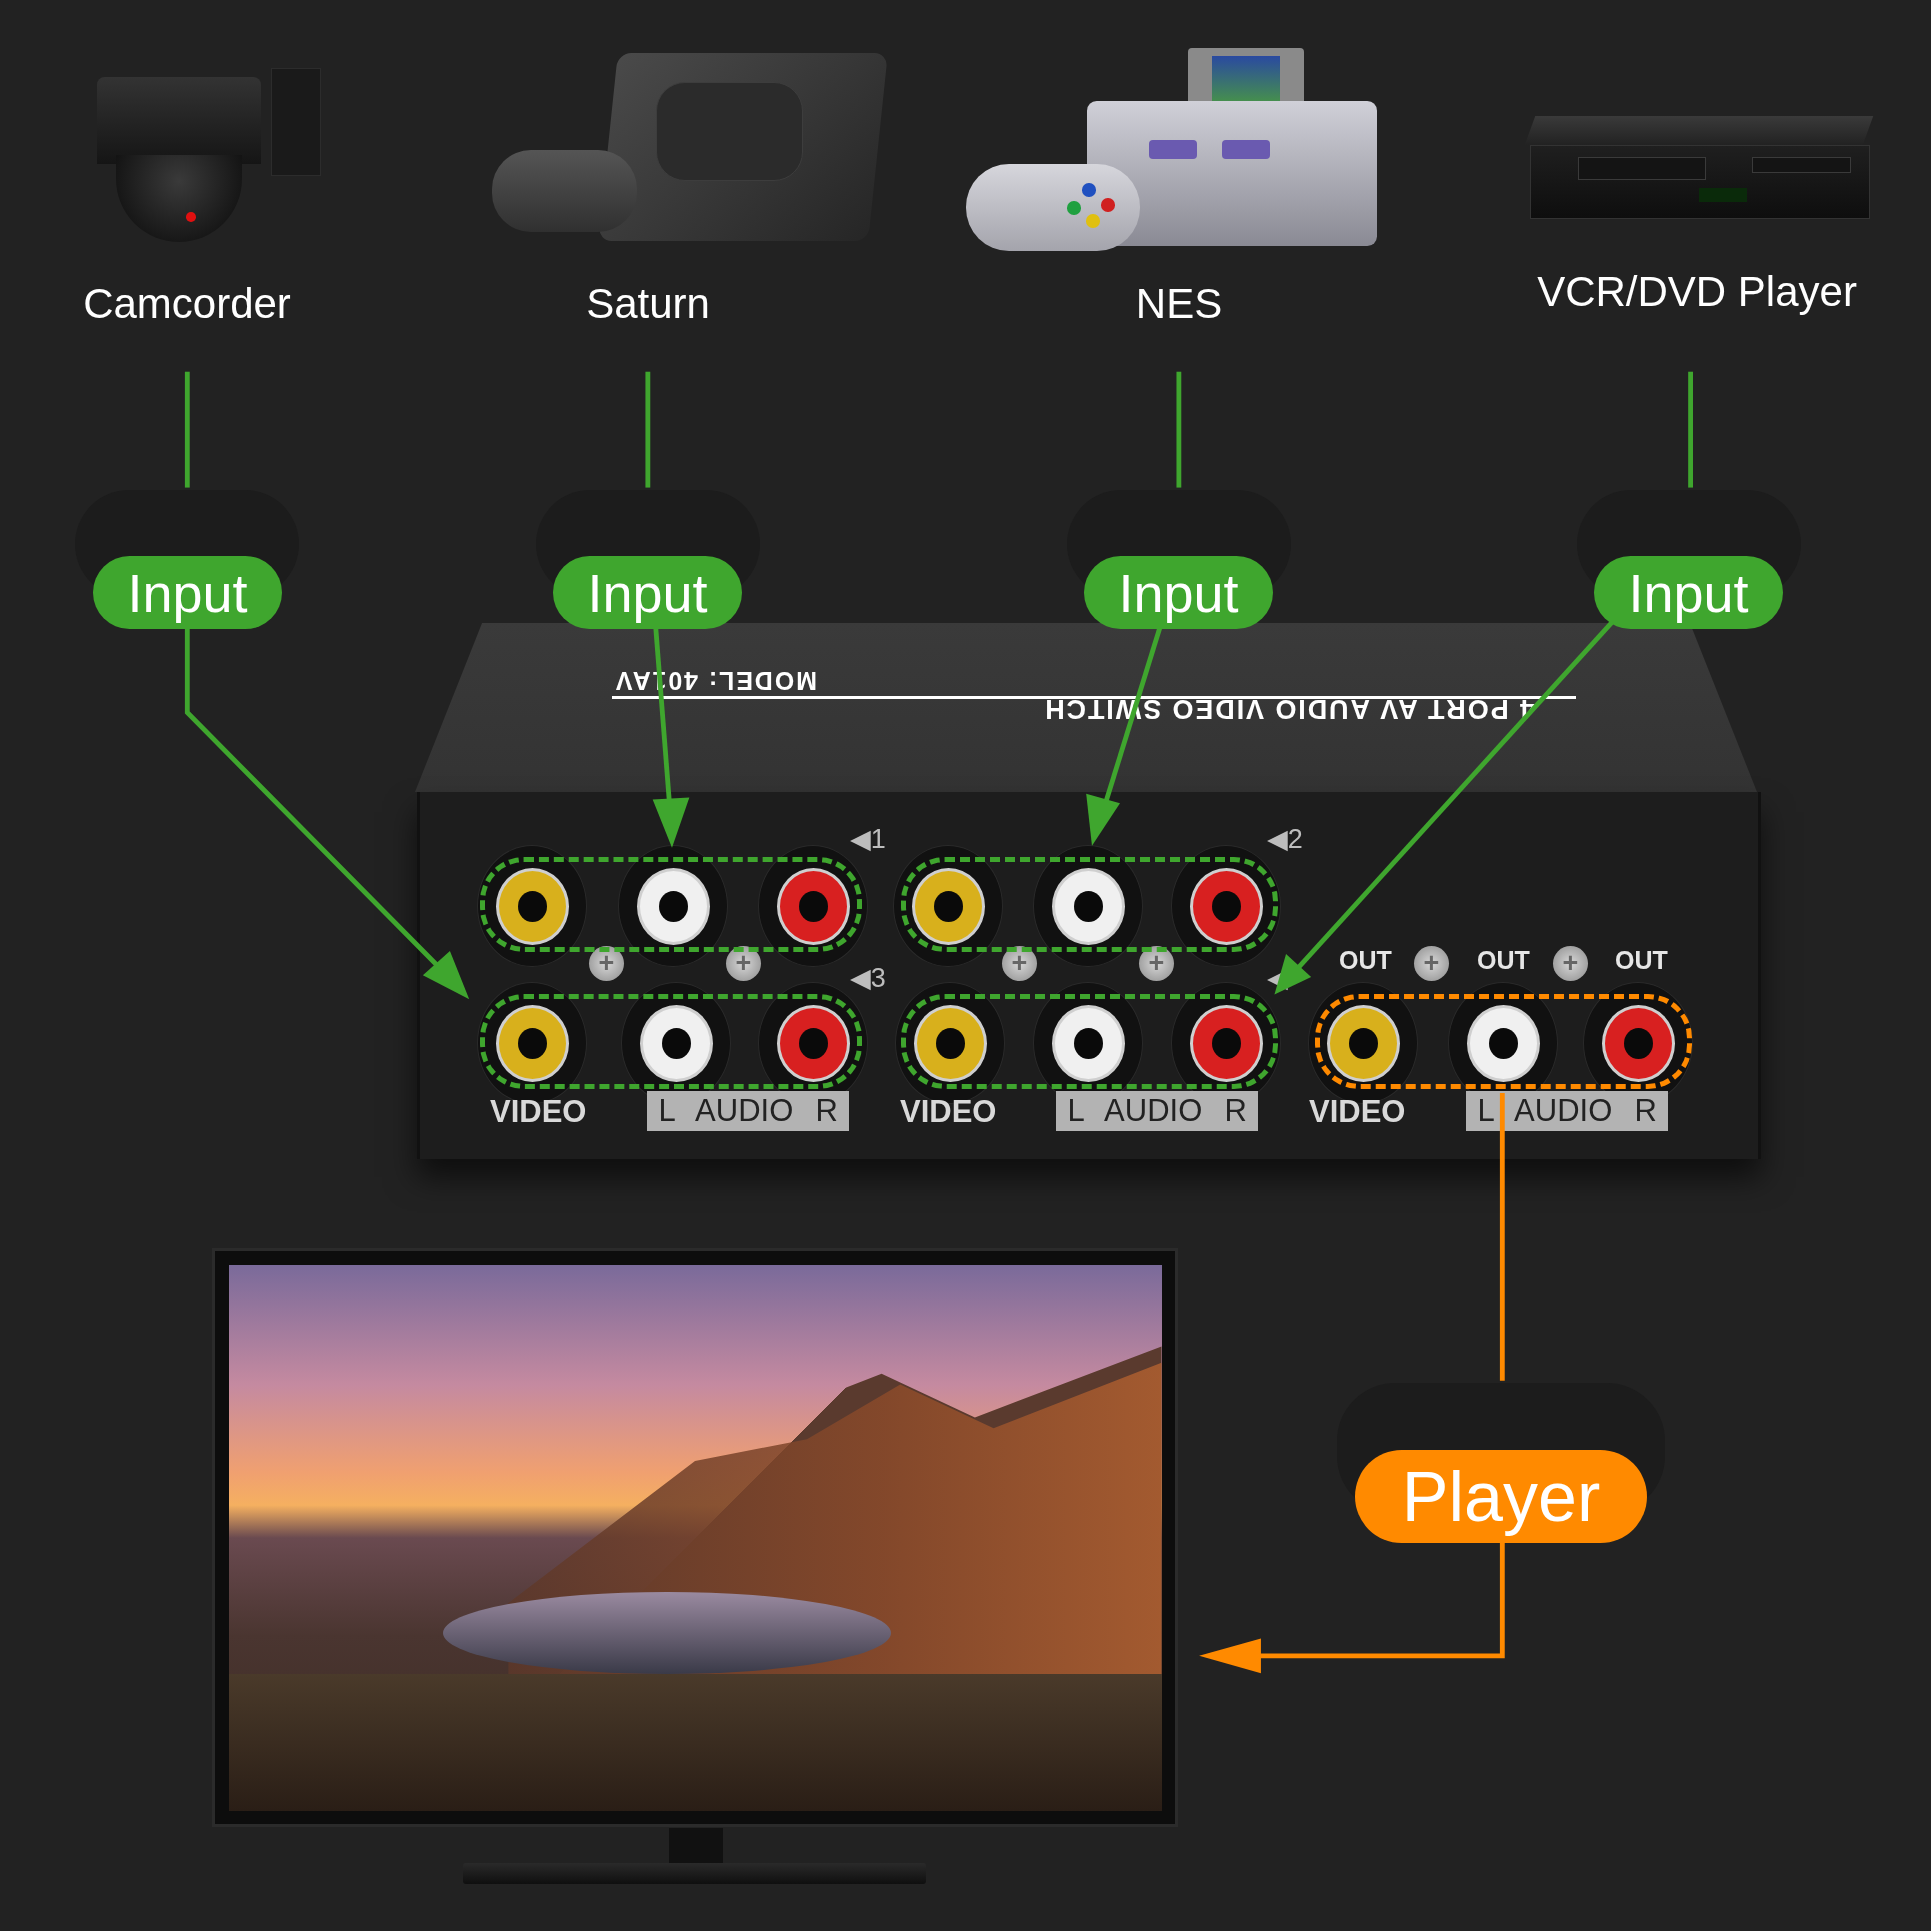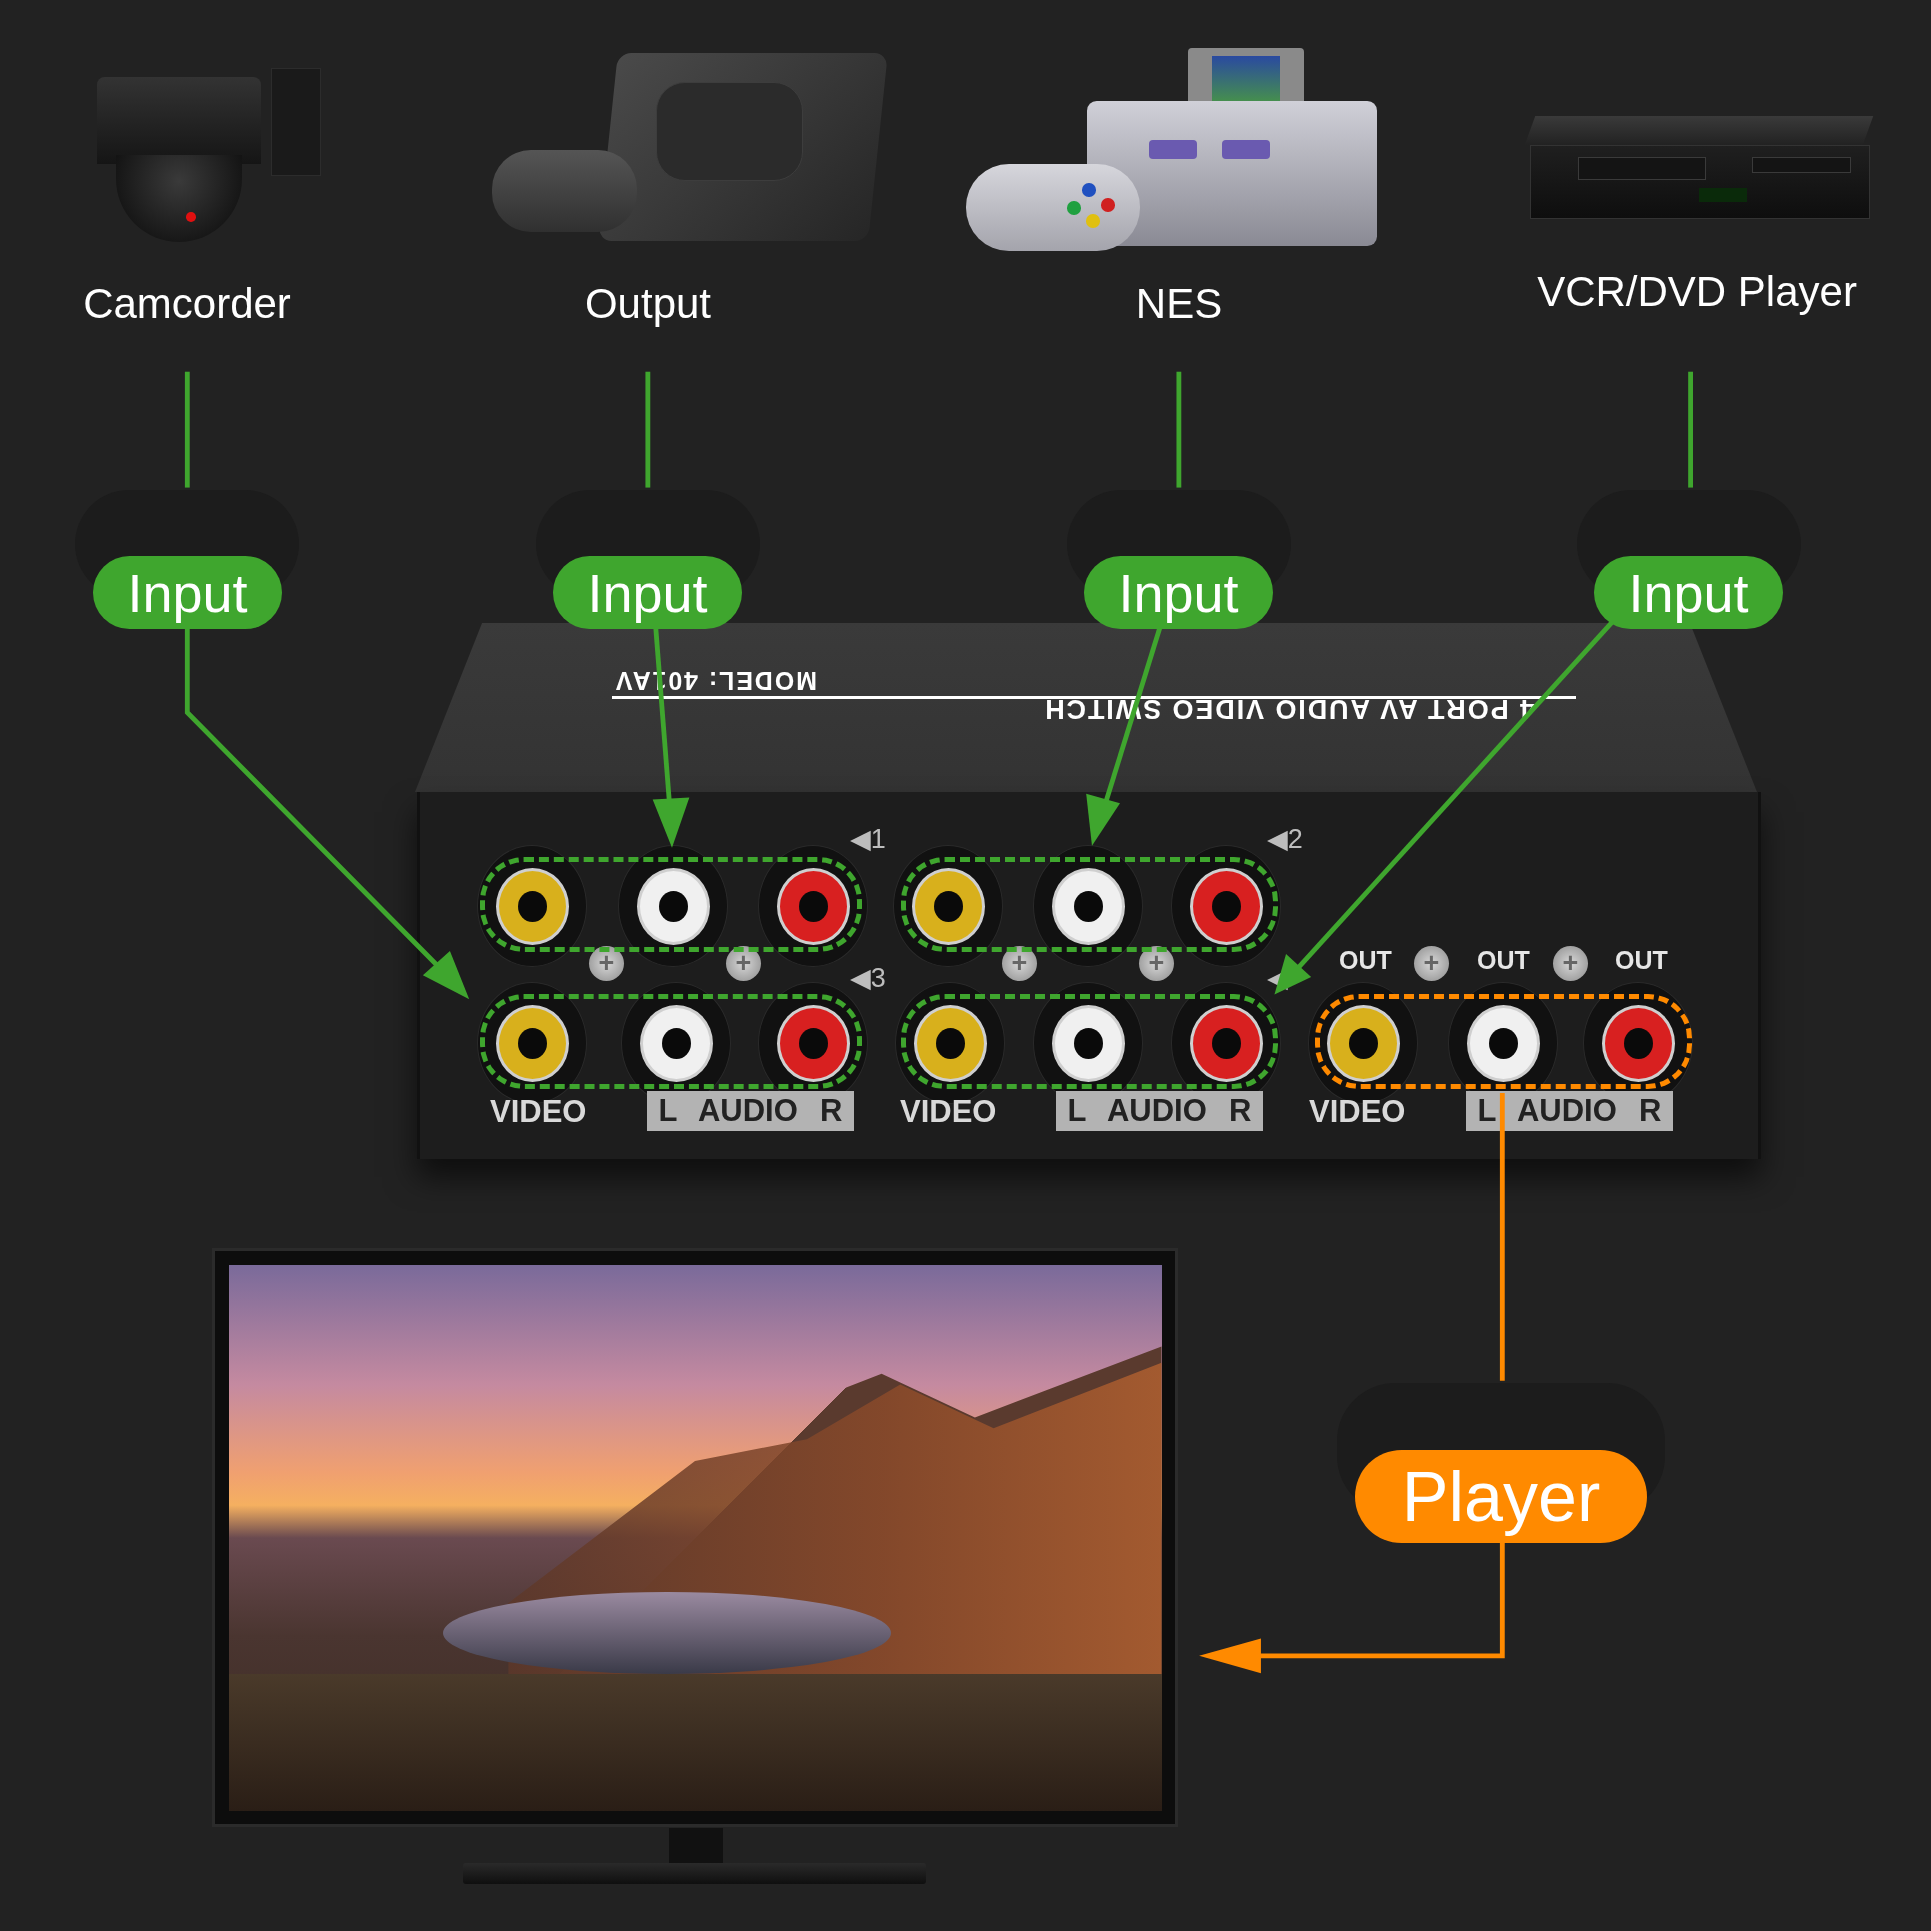--- a/index.html
+++ b/index.html
@@ -17,21 +17,21 @@
   .box-title { position:absolute; color:#fff; font-weight:bold; white-space:nowrap; transform:rotate(180deg); letter-spacing:1.9px; }
   .jack { position:absolute; width:108px; height:120px; border-radius:50%; background:#111; border:1.9px solid #2a2a2a; display:flex; align-items:center; justify-content:center; }
   .jack .ring { width:73px; height:77px; border-radius:50%; border:3.9px solid #cfcfcf; display:flex; align-items:center; justify-content:center; box-sizing:border-box; }
   .jack .hole { width:29px; height:31px; border-radius:50%; background:#0a0a0a; }
   .screw { position:absolute; width:35px; height:35px; border-radius:50%; background:radial-gradient(#d8d8d8,#8a8a8a); color:#666; font-size:27px; font-weight:bold; display:flex; align-items:center; justify-content:center; line-height:1; }
   .port-num { position:absolute; color:#bdbdbd; font-size:27px; white-space:nowrap; }
   .dash-group { position:absolute; border-radius:44px; box-sizing:border-box; }
   .dash-group.green { border:5.8px dashed #3fa62e; }
   .dash-group.orange { border:5.8px dashed #ff8a00; }
   .video-lbl { position:absolute; color:#d9d9d9; font-size:31px; font-weight:bold; }
-  .audio-lbl { position:absolute; background:#b3b3b3; color:#222; font-size:31px; font-weight:bold; padding:1.9px 11.6px; word-spacing:13.5px; }
+  .audio-lbl { position:absolute; background:#b3b3b3; color:#222; font-size:31px; font-weight:normal; padding:1.9px 11.6px; word-spacing:13.5px; }
   .out-lbl { position:absolute; color:#e6e6e6; font-size:25px; font-weight:bold; }
   
   .tv-frame { position:absolute; left:212px; top:1248px; width:966px; height:579px; background:#0d0d0d; border:3.9px solid #2b2b2b; box-sizing:border-box; }
   .tv-screen { position:absolute; left:13.5px; top:13.5px; right:13.5px; bottom:13.5px; overflow:hidden;
     background:linear-gradient(180deg,#7a6a9a 0%,#c58aa0 22%,#f0a070 38%,#f5b060 44%,#6a4a50 50%,#4a3530 68%,#3a2a22 100%); }
   .mtn { position:absolute; }
   .lake { position:absolute; left:23%; top:60%; width:48%; height:15%; border-radius:50%; background:linear-gradient(#9a8aa0,#3a3a48); }
   .tv-neck { position:absolute; left:669px; top:1828px; width:54px; height:39px; background:#111; }
   .tv-base { position:absolute; left:463px; top:1863px; width:463px; height:21px; background:linear-gradient(#2a2a2a,#0f0f0f); border-radius:2.9px; }
   
@@ -68,21 +68,21 @@
 
 <div class="dev" style="left:1530px;top:116px;width:338px;height:106px;">
   <div class="abs" style="left:0;top:0;width:338px;height:29px;background:linear-gradient(#3a3a3a,#222);transform:skewX(-20deg);"></div>
   <div class="abs" style="left:0;top:29px;width:338px;height:72px;background:linear-gradient(#1f1f1f,#0e0e0e);border:1px solid #333;"></div>
   <div class="abs" style="left:48px;top:41px;width:126px;height:21px;background:#141414;border:1px solid #3a3a3a;"></div>
   <div class="abs" style="left:222px;top:41px;width:97px;height:13.5px;background:#141414;border:1px solid #3a3a3a;"></div>
   <div class="abs" style="left:169px;top:72px;width:48px;height:13.5px;background:#0a2a0a;color:#3ad03a;font-size:9.7px;"></div>
 </div>
 
 <div class="device-label" style="left:187px;top:280px;">Camcorder</div>
-<div class="device-label" style="left:648px;top:280px;">Output</div>
+<div class="device-label" style="left:648px;top:280px;">Saturn</div>
 <div class="device-label" style="left:1179px;top:280px;">NES</div>
 <div class="device-label" style="left:1697px;top:268px;">VCR/DVD Player</div>
 
 <div class="box-top"></div>
 <div class="box-title" style="left:618px;top:693px;font-size:27px;width:917px;text-align:left;">4 PORT AV AUDIO VIDEO SWITCH</div>
 <div class="abs" style="left:612px;top:696px;width:964px;height:2.9px;background:#fff;"></div>
 <div class="box-title" style="left:614px;top:666px;font-size:25px;width:392px;text-align:right;">MODEL: 401AV</div>
 
 <div class="box-front"></div>
 

